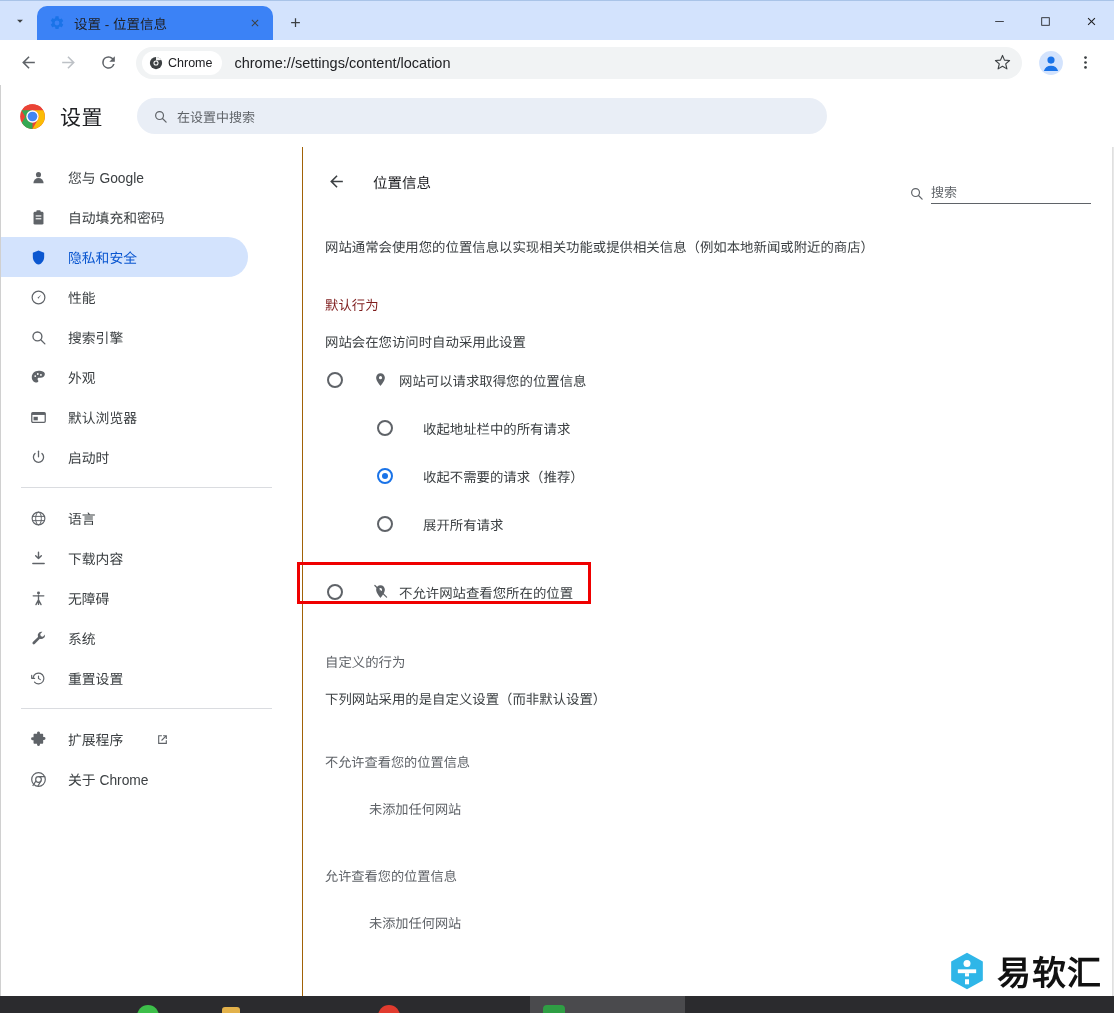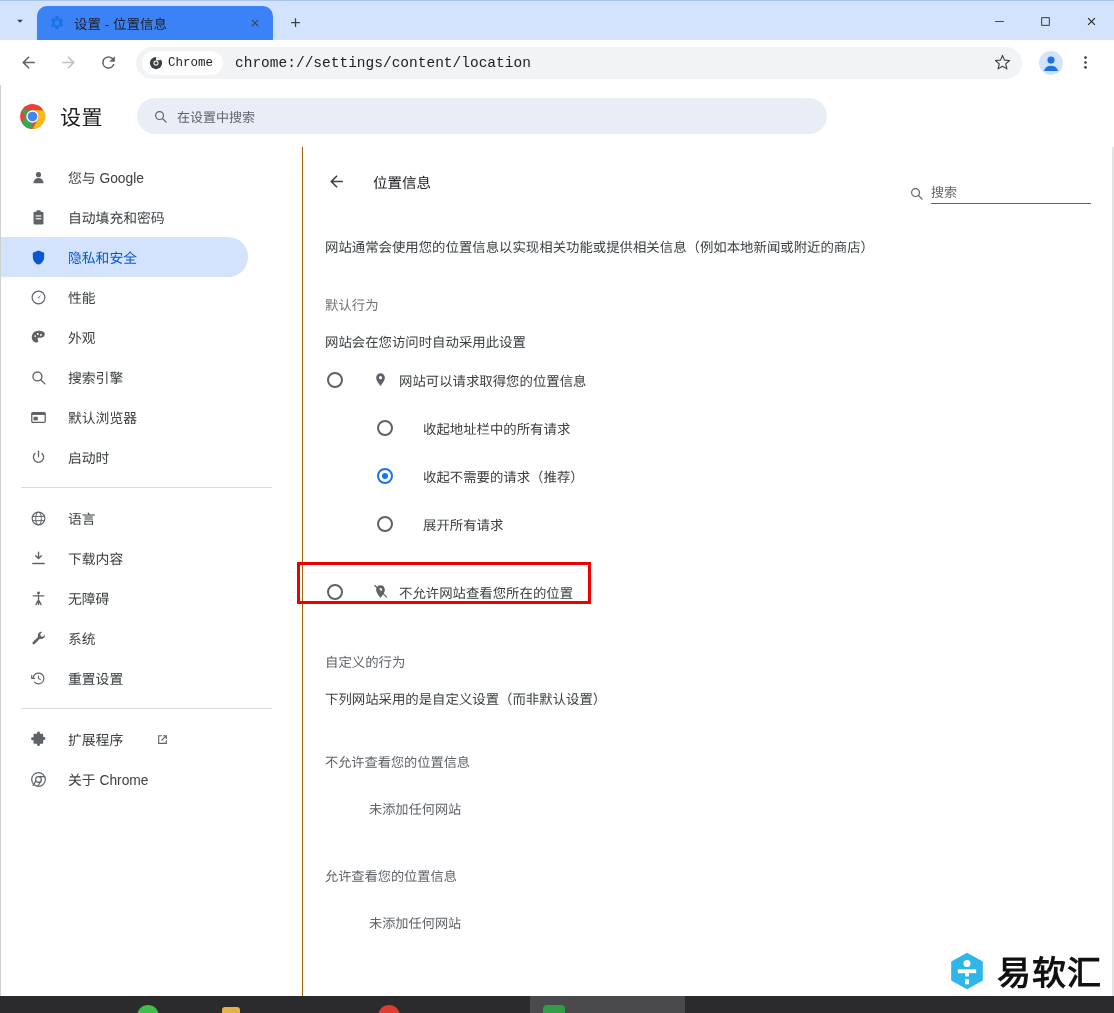--- a/index.html
+++ b/index.html
@@ -71,21 +71,20 @@
   }
 
   
   .toolbar {
     height: 45px;
     background: #ffffff;
     display: flex; align-items: center;
     gap: 0;
     padding: 0 14px 0 8px;
     flex: 0 0 auto;
-    font-family: Liberation Mono, monospace;
   }
   .nav-btn {
     width: 34px; height: 34px; margin: 0 3px;
     border-radius: 50%;
     display: flex; align-items: center; justify-content: center;
     color: #5f6368;
   }
   .nav-btn.disabled { color: #bdc1c6; }
   .omnibox {
     flex: 1 1 auto;
@@ -226,21 +225,21 @@
     padding-bottom: 3px;
     line-height: 15px;
   }
 
   .desc {
     font-size: 13.4px; color: #3c4043;
     padding: 38px 0 0 22px;
     line-height: 1.4;
   }
   .section-label {
-    font-size: 13.4px; color: #737373;
+    font-size: 13.4px; color: #7f1d1d;
     padding: 36px 0 0 22px;
   }
   .section-sub {
     font-size: 13.4px; color: #3c4043;
     padding: 17px 0 0 22px;
   }
 
   .radio-row {
     display: flex; align-items: center;
     height: 34px;
@@ -482,37 +481,37 @@
                 <circle cx="12" cy="12" r="9" fill="none" stroke="currentColor" stroke-width="1.7"></circle>
                 <path d="M15.8 8.2 10.6 12.4l1.2 1.5z" fill="currentColor"></path>
               </svg>
           </span>
           <span>性能</span>
         </div>
 
         <div class="nav-item">
           <span class="ni-icon">
             <svg width="17" height="17" viewBox="0 0 24 24">
+                <circle cx="10.5" cy="10.5" r="6.3" fill="none" stroke="currentColor" stroke-width="1.9"></circle>
+                <path d="M15.2 15.2 21 21" stroke="currentColor" stroke-width="1.9" stroke-linecap="round"></path>
+              </svg>
+          </span>
+          <span>搜索引擎</span>
+        </div>
+
+        <div class="nav-item">
+          <span class="ni-icon">
+            <svg width="17" height="17" viewBox="0 0 24 24">
                 <path d="M12 2.5c-5.2 0-9.5 4-9.5 9 0 4.6 3.4 7.5 7 7.5 1.6 0 2.3-.9 2.3-1.9 0-1.4-1.1-1.7-1.1-2.8 0-1 .9-1.8 2.1-1.8h2.1c3.4 0 6.1-2.4 6.1-5.4 0-2.8-3.5-4.6-9-4.6z" fill="currentColor"></path>
                 <circle cx="7.4" cy="10" r="1.3" fill="#fff"></circle>
                 <circle cx="11" cy="7" r="1.3" fill="#fff"></circle>
                 <circle cx="15.4" cy="8.3" r="1.3" fill="#fff"></circle>
               </svg>
           </span>
           <span>外观</span>
-        </div>
-
-        <div class="nav-item">
-          <span class="ni-icon">
-            <svg width="17" height="17" viewBox="0 0 24 24">
-                <circle cx="10.5" cy="10.5" r="6.3" fill="none" stroke="currentColor" stroke-width="1.9"></circle>
-                <path d="M15.2 15.2 21 21" stroke="currentColor" stroke-width="1.9" stroke-linecap="round"></path>
-              </svg>
-          </span>
-          <span>搜索引擎</span>
         </div>
 
         <div class="nav-item">
           <span class="ni-icon">
             <svg width="17" height="17" viewBox="0 0 24 24">
                 <rect x="2.5" y="5" width="19" height="14" rx="1.6" fill="none" stroke="currentColor" stroke-width="1.8"></rect>
                 <rect x="2.5" y="5" width="19" height="3.4" fill="currentColor"></rect>
                 <rect x="5" y="11" width="6" height="5" fill="currentColor"></rect>
               </svg>
           </span>

